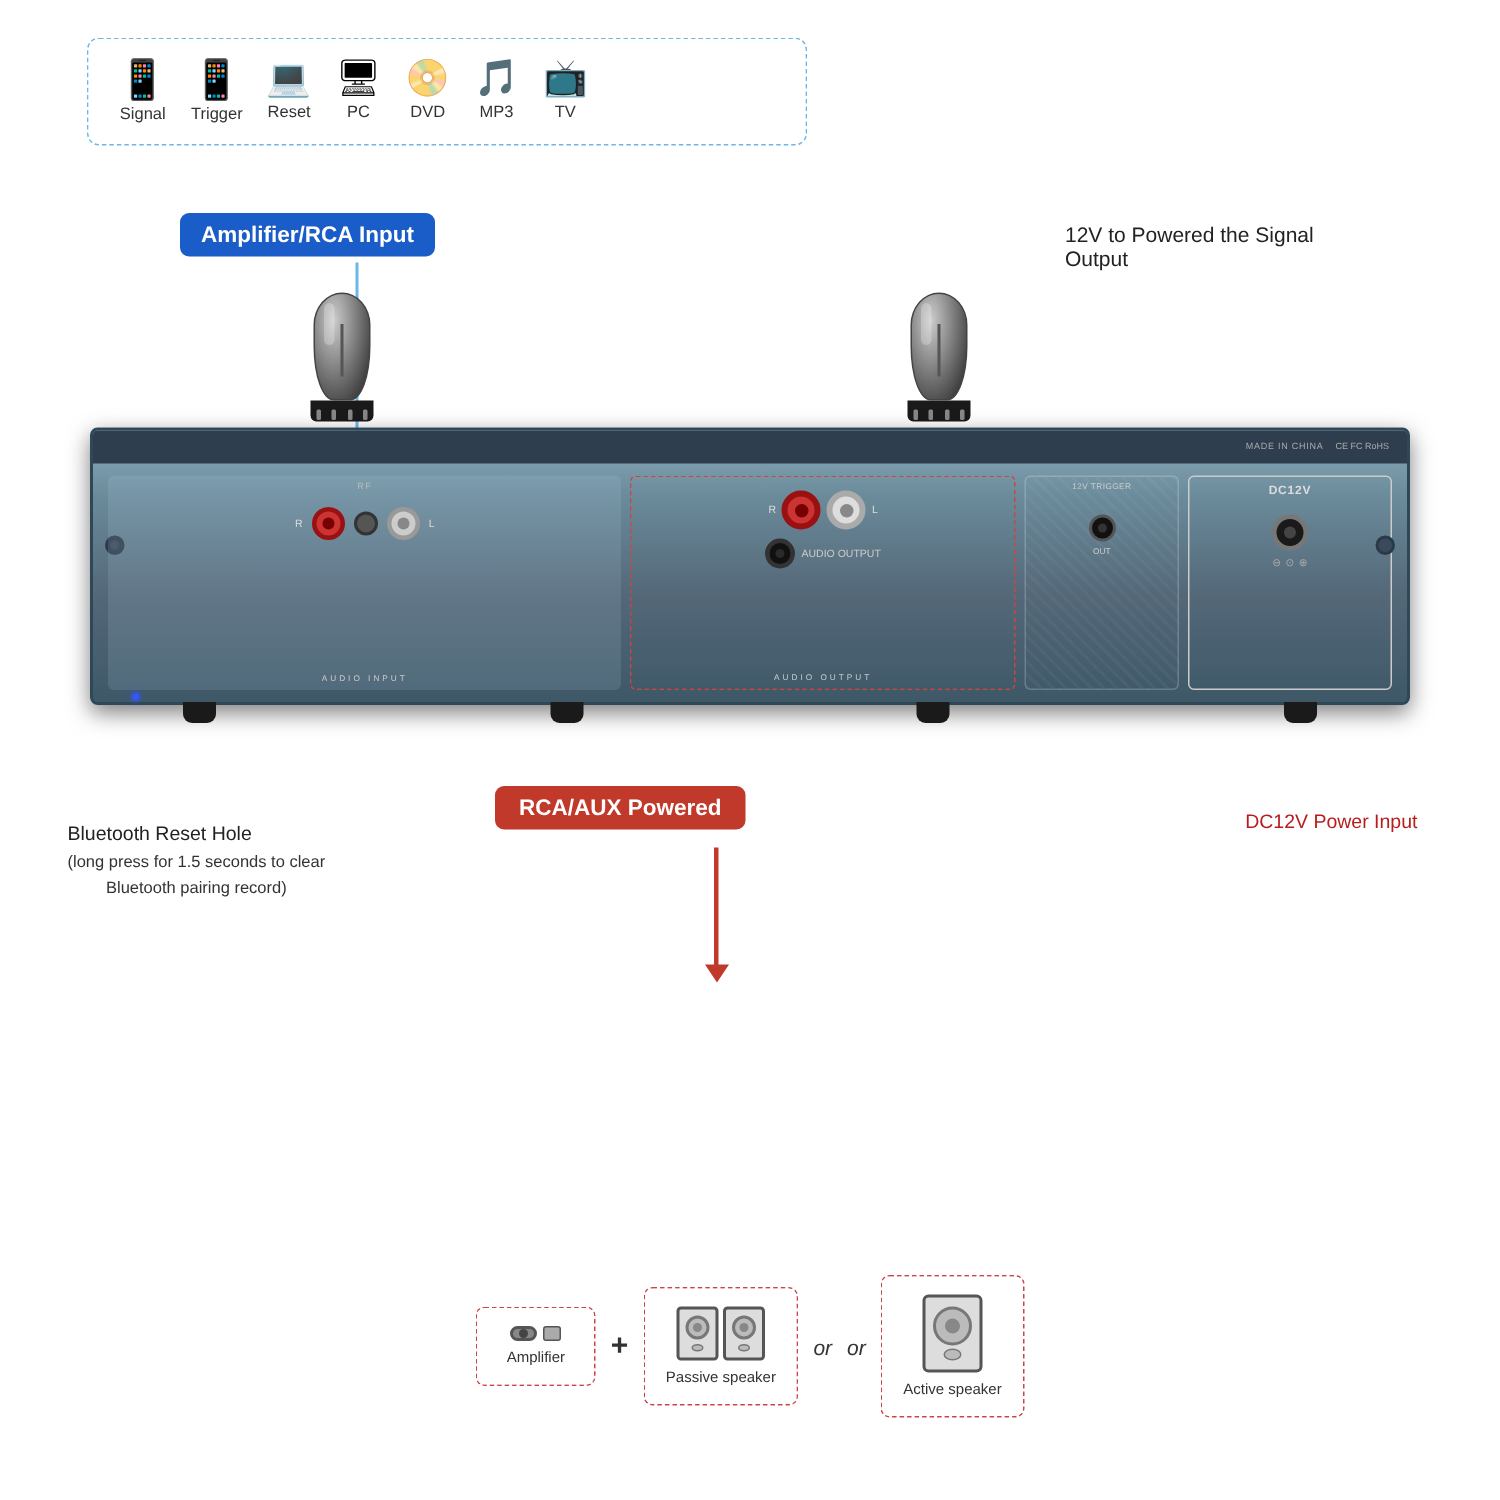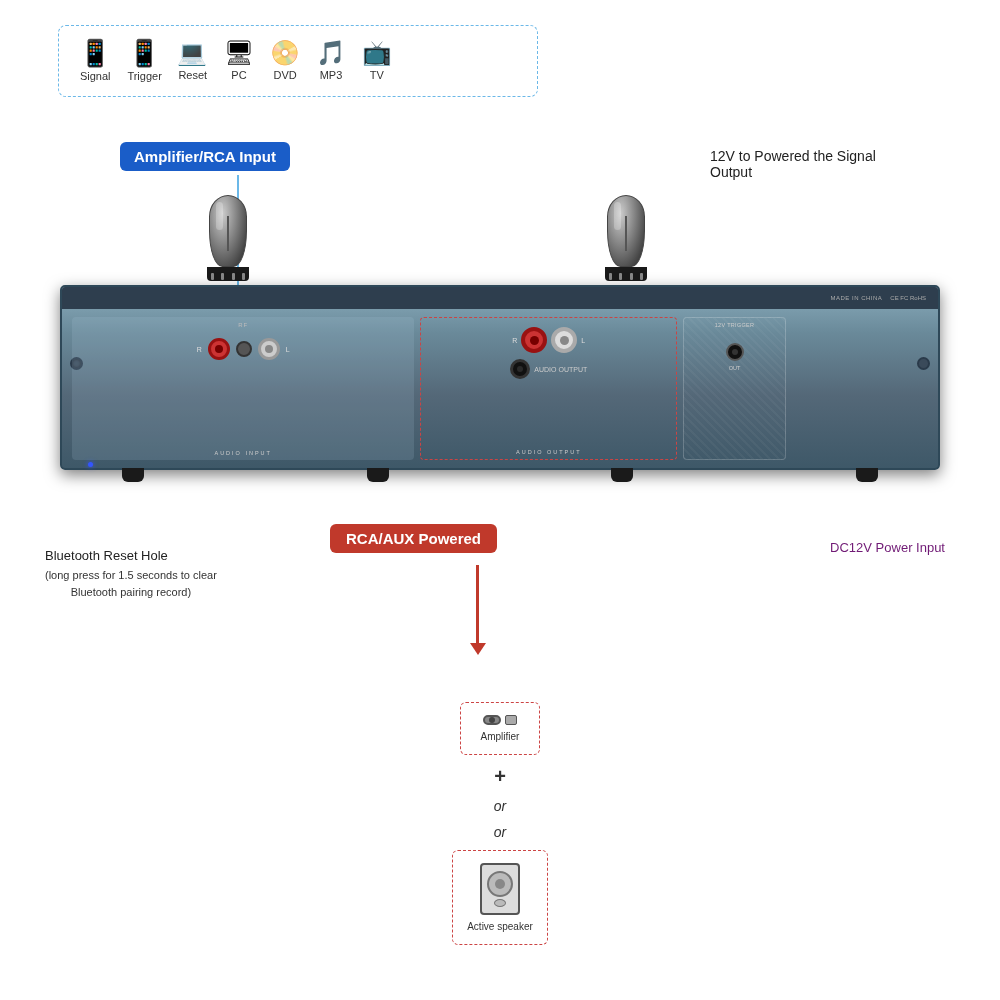--- a/index.html
+++ b/index.html
@@ -162,20 +162,32 @@
       </div>
 
       <div style="flex:0 0 12%; background:repeating-linear-gradient(45deg, rgba(255,255,255,0.04) 0px, rgba(255,255,255,0.04) 2px, transparent 2px, transparent 6px); border:1px solid rgba(255,255,255,0.2); border-radius:4px; padding:4px 3px; position:relative; height:100%; display:flex; flex-direction:column; align-items:center;">
           <div style="font-size:5.5px; color:#ccc; text-align:center; letter-spacing:0.3px; line-height:1.3;">12V TRIGGER</div>
           <div style="width:18px; height:18px; border-radius:50%; background:#111; border:2px solid #555; margin-top:14px; display:flex; align-items:center; justify-content:center;">
             <div style="width:6px; height:6px; border-radius:50%; background:#333;"></div>
           </div>
           <div style="font-size:5.5px; color:#ccc; margin-top:4px;">OUT</div>
       </div>
 
+      <div style="flex:1; border:1.5px solid #ccc; border-radius:4px; padding:4px 3px; height:100%; display:flex; flex-direction:column; align-items:center;">
+        <div style="font-size:8px; color:#ddd; font-weight:bold; letter-spacing:0.5px;">DC12V</div>
+        <div style="width:24px; height:24px; border-radius:50%; border:3px solid #777; background:#1a1a1a; margin-top:12px; display:flex; align-items:center; justify-content:center;">
+          <div style="width:8px; height:8px; border-radius:50%; background:#444;"></div>
+        </div>
+
+        <div style="display:flex; gap:3px; margin-top:4px;">
+          <span style="font-size:7px; color:#aaa;">⊖</span>
+          <span style="font-size:7px; color:#aaa;">⊙</span>
+          <span style="font-size:7px; color:#aaa;">⊕</span>
+        </div>
+      </div>
 
       <div style="position:absolute; right:8px; top:70px; width:13px; height:13px; border-radius:50%; background:#3a4a5a; border:2px solid #2a3a4a;"></div>
 
     </div>
 
     <div style="position:absolute; bottom:-14px; left:60px; right:60px; display:flex; justify-content:space-between;">
       <div style="width:22px; height:14px; background:#1a1a1a; border-radius:0 0 6px 6px;"></div>
       <div style="width:22px; height:14px; background:#1a1a1a; border-radius:0 0 6px 6px;"></div>
       <div style="width:22px; height:14px; background:#1a1a1a; border-radius:0 0 6px 6px;"></div>
       <div style="width:22px; height:14px; background:#1a1a1a; border-radius:0 0 6px 6px;"></div>
@@ -186,41 +198,59 @@
     <div style="font-size:13px; color:#222; font-weight:500; margin-bottom:4px;">Bluetooth Reset Hole</div>
     <div style="font-size:11px; color:#333; line-height:1.5;text-align:center;">
       (long press for 1.5 seconds to clear<br>Bluetooth pairing record)
     </div>
   </div>
 
   <div style="position:absolute; top:530px; left:330px;">
     <span style="background:#c0392b; color:#fff; padding:6px 16px; border-radius:6px; font-size:15px; font-weight:bold;">RCA/AUX Powered</span>
   </div>
 
-  <div style="position:absolute; top:540px; right:55px; font-size:13px; color:#701a75;">DC12V Power Input</div>
+  <div style="position:absolute; top:540px; right:55px; font-size:13px; color:#b91c1c;">DC12V Power Input</div>
 
   <div style="position:absolute; top:565px; left:476px; width:3px; height:80px; background:#c0392b;">
     <div style="position:absolute; bottom:-10px; left:-6px; border-left:8px solid transparent; border-right:8px solid transparent; border-top:12px solid #c0392b;"></div>
   </div>
 
-  <div style="position:absolute; bottom:55px; left:60px; right:60px; display:flex; flex-direction:column; align-items:center; gap:10px; justify-content:center;">
+  <div style="position:absolute; bottom:55px; left:60px; right:60px; display:flex; flex-direction:row; align-items:center; gap:10px; justify-content:center;">
 
     <div style="border:1.5px dashed #c44; border-radius:6px; padding:12px 14px; display:flex; flex-direction:column; align-items:center; gap:6px; min-width:80px;">
 
       <div style="display:flex; gap:4px; align-items:center;">
         <div style="width:18px; height:10px; border-radius:10px; border:2px solid #555; background:#888; display:flex; align-items:center; justify-content:center;">
           <div style="width:6px; height:6px; border-radius:50%; background:#444;"></div>
         </div>
         <div style="width:12px; height:10px; border:1.5px solid #555; background:#aaa; border-radius:2px;"></div>
       </div>
       <div style="font-size:10px; color:#333; text-align:center;">Amplifier</div>
     </div>
 
     <div style="font-size:20px; color:#333; font-weight:bold;">+</div>
 
+    <div style="border:1.5px dashed #c44; border-radius:6px; padding:12px 14px; display:flex; flex-direction:column; align-items:center; gap:6px; min-width:90px;">
+
+      <div style="display:flex; gap:3px;">
+        <div style="width:28px; height:36px; border:2px solid #555; border-radius:3px; background:#ddd; display:flex; flex-direction:column; align-items:center; justify-content:space-around; padding:3px;">
+          <div style="width:16px; height:16px; border-radius:50%; border:2px solid #777; background:#bbb; display:flex; align-items:center; justify-content:center;">
+            <div style="width:6px; height:6px; border-radius:50%; background:#888;"></div>
+          </div>
+          <div style="width:8px; height:5px; border-radius:50%; border:1.5px solid #777; background:#bbb;"></div>
+        </div>
+        <div style="width:28px; height:36px; border:2px solid #555; border-radius:3px; background:#ddd; display:flex; flex-direction:column; align-items:center; justify-content:space-around; padding:3px;">
+          <div style="width:16px; height:16px; border-radius:50%; border:2px solid #777; background:#bbb; display:flex; align-items:center; justify-content:center;">
+            <div style="width:6px; height:6px; border-radius:50%; background:#888;"></div>
+          </div>
+          <div style="width:8px; height:5px; border-radius:50%; border:1.5px solid #777; background:#bbb;"></div>
+        </div>
+      </div>
+      <div style="font-size:10px; color:#333; text-align:center;">Passive speaker</div>
+    </div>
 
     <div style="font-size:14px; color:#333; font-style:italic;">or</div>
 
 
     <div style="font-size:14px; color:#333; font-style:italic;">or</div>
 
     <div style="border:1.5px dashed #c44; border-radius:6px; padding:12px 14px; display:flex; flex-direction:column; align-items:center; gap:6px; min-width:80px;">
 
       <div style="width:40px; height:52px; border:2px solid #555; border-radius:4px; background:#ddd; display:flex; flex-direction:column; align-items:center; justify-content:space-around; padding:5px;">
         <div style="width:26px; height:26px; border-radius:50%; border:2px solid #777; background:#bbb; display:flex; align-items:center; justify-content:center;">

